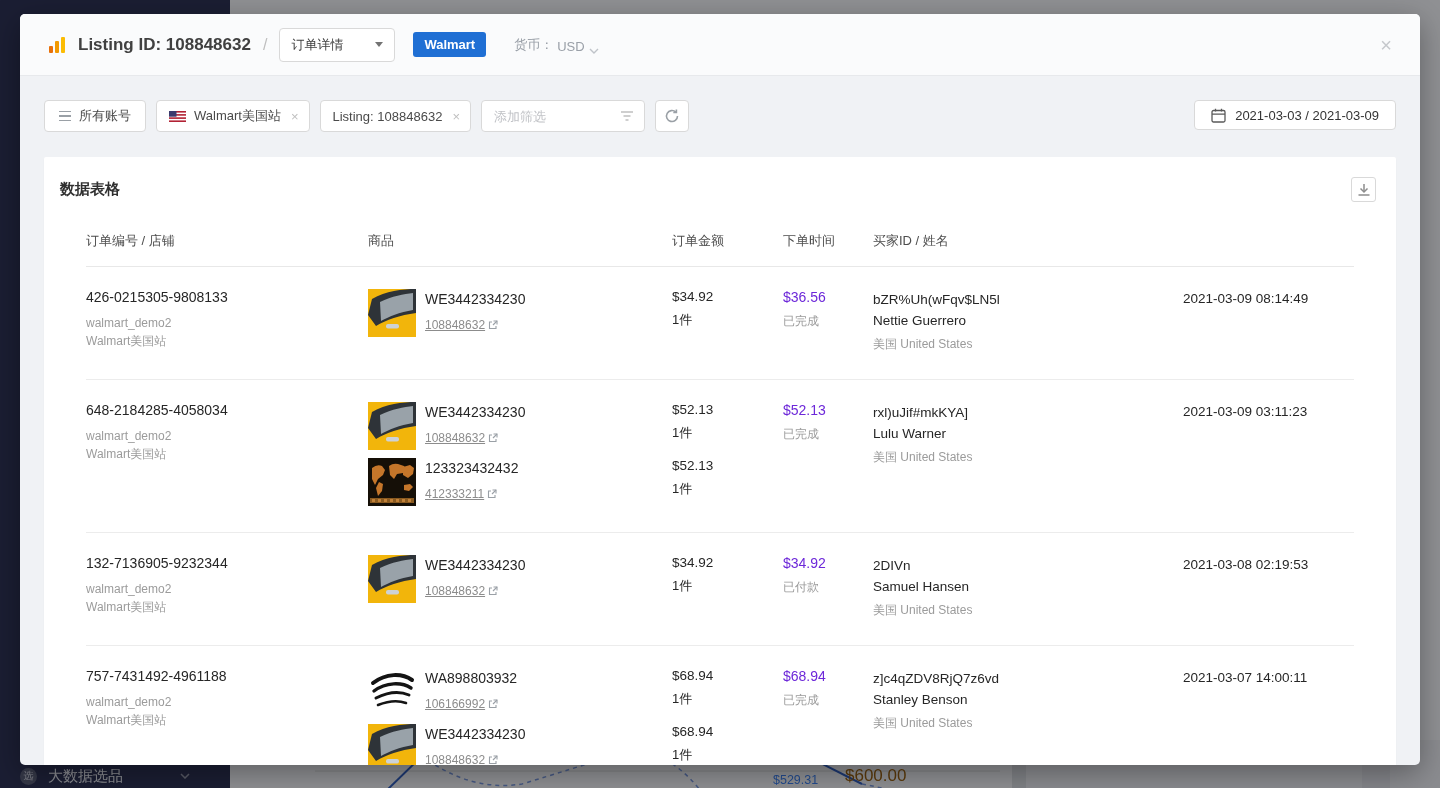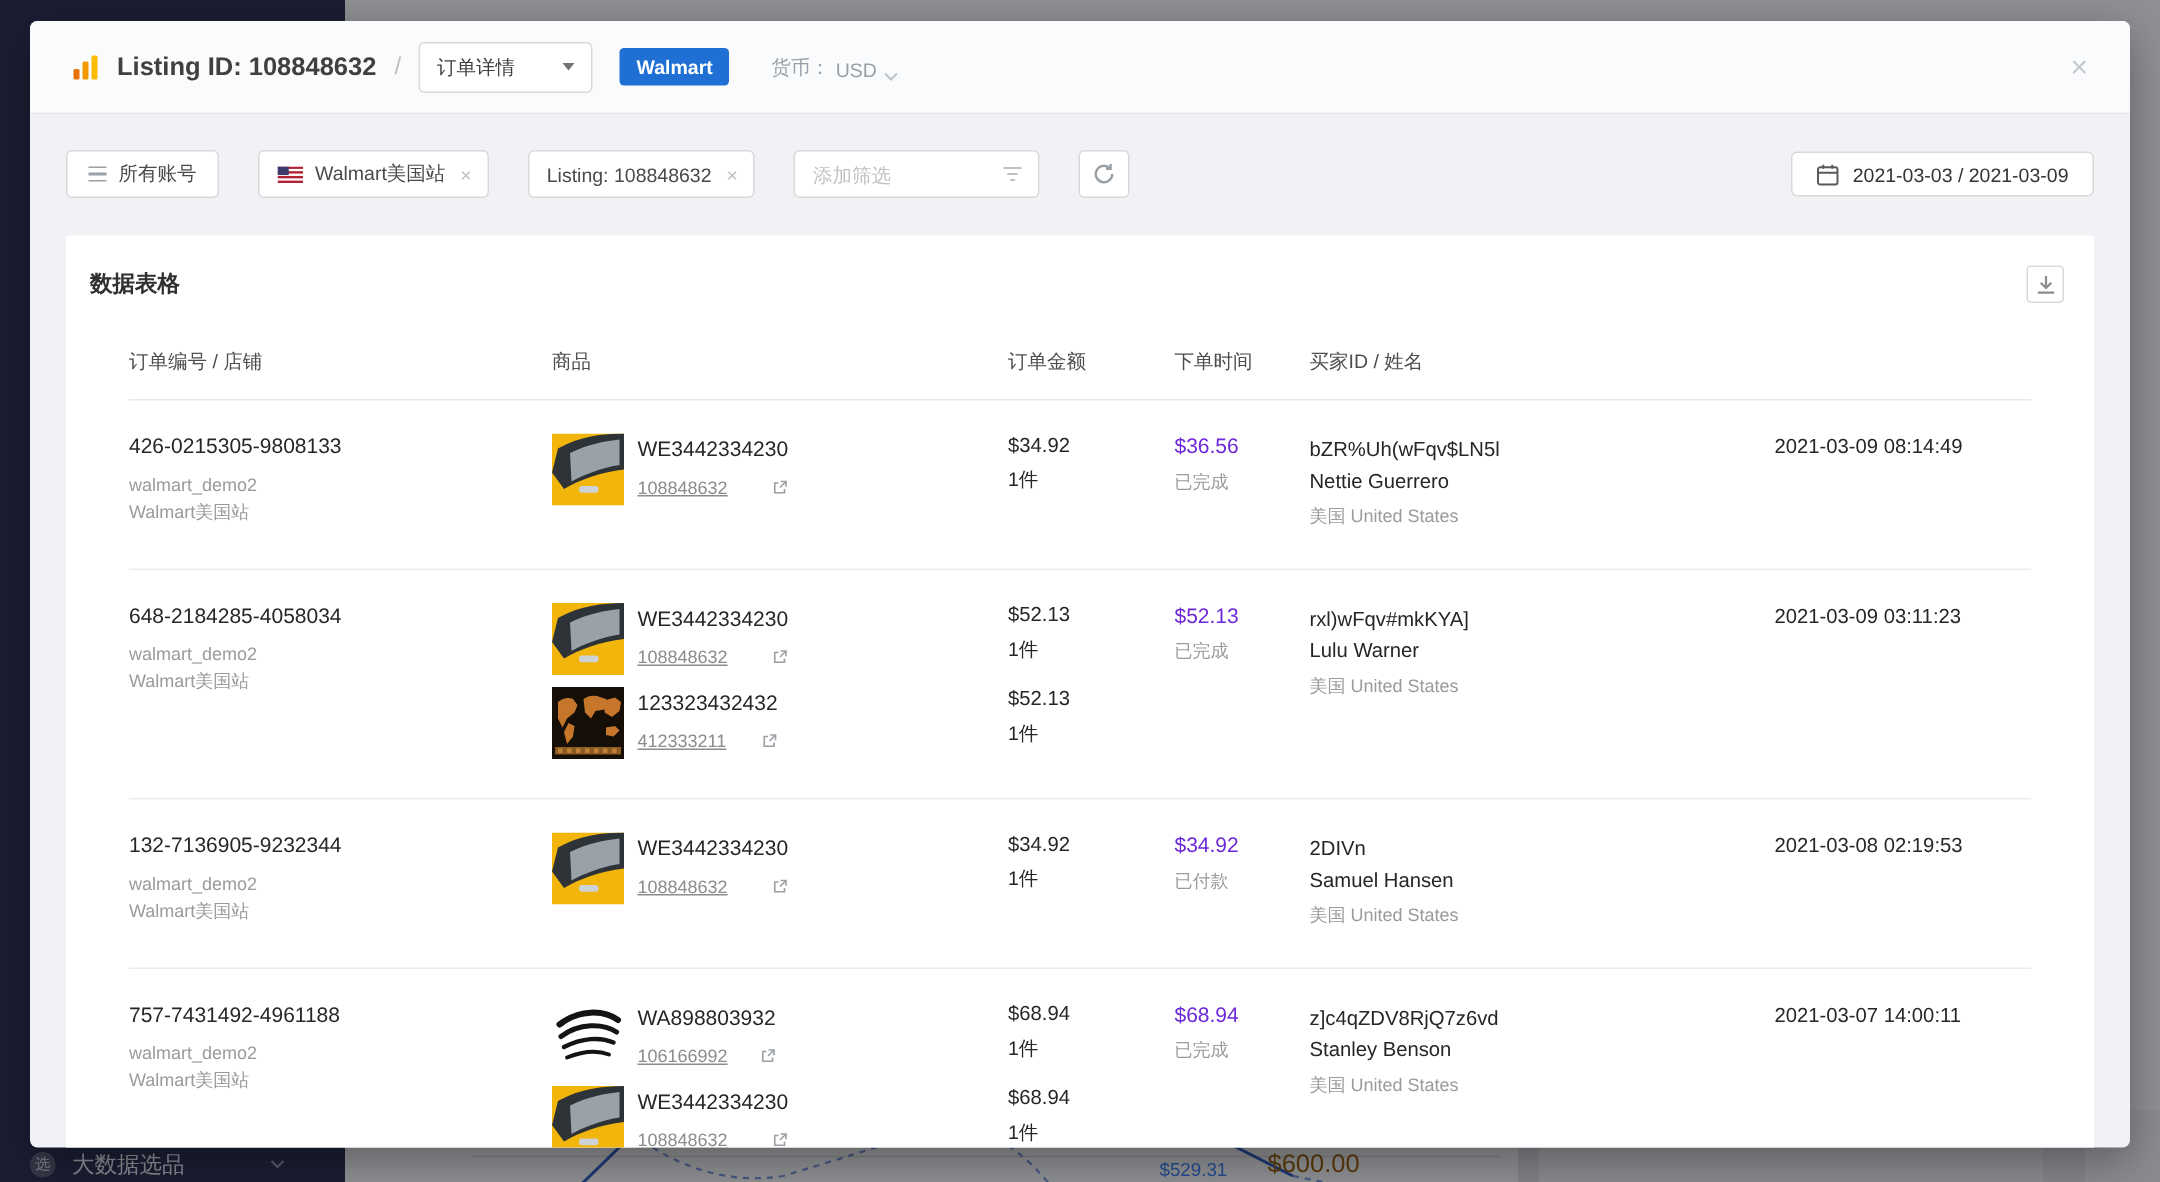--- a/index.html
+++ b/index.html
@@ -37,21 +37,21 @@
     font-size:13px; color:#404040; cursor:pointer;text-align:center; }
   .caret-down { width:0; height:0; border-left:4px solid transparent; border-right:4px solid transparent;
     border-top:5px solid #737373; }
   .m-badge { margin-left:18px; background:#1f6fd4; color:#fff; font-size:13px; font-weight:bold;
     border-radius:3px; padding:5px 11px; }
   .m-currency { margin-left:28px; display:flex; align-items:flex-end; gap:4px;
     font-size:13px; color:#9aa0a8; cursor:pointer; }
   .m-close { margin-left:auto; font-size:20px; color:#c5c8cc; cursor:pointer; line-height:1; }
 
   
-  .f-row { display:flex; align-items:center; gap:26px; margin:24px 24px 0 24px; }
+  .f-row { display:flex; align-items:flex-start; gap:10px; margin:24px 24px 0 24px; }
   .f-btn, .f-chip, .f-input, .f-refresh, .f-date { background:#fff; border:1px solid #d9d9d9;
     border-radius:4px; height:32px; display:flex; align-items:center; font-size:13px; color:#4a4a4a; }
   .f-btn { padding:0 14px; gap:8px; cursor:pointer; }
   .f-chip { padding:0 10px 0 12px; gap:8px; }
   .chip-x { color:#bfbfbf; font-size:13px; cursor:pointer; margin-left:2px; }
   .f-input { width:164px; padding:0 10px 0 12px; justify-content:space-between; }
   .f-input input { border:none; outline:none; width:110px; font-size:13px; color:#4a4a4a;
     font-family:inherit; background:transparent; }
   .f-input input::placeholder { color:#c0c2c6; }
   .f-refresh { width:34px; justify-content:center; cursor:pointer; }
@@ -74,21 +74,21 @@
   .row { border-bottom:1px solid #ececec; padding:22px 0 26px 0; }
   .td { padding-right:10px; }
   .order-id { font-size:14px; color:#262626; margin-bottom:9px; }
   .sub { font-size:12px; color:#9b9b9b; line-height:18px; }
   .prod { display:flex; gap:9px; height:48px; }
   .prod + .prod { margin-top:8px; }
   .thumb { width:48px; height:48px; flex:0 0 48px; display:block; }
   .prod-info { display:flex; flex-direction:column; justify-content:space-between; padding:2px 0 5px 0; }
   .prod-title { font-size:14px; color:#262626; }
   .prod-link { font-size:12px; color:#8c8c8c; text-decoration:underline; display:flex;
-    align-items:center; gap:3px; cursor:pointer;justify-content:space-between; }
+    align-items:center; gap:3px; cursor:pointer; }
   .pq { height:48px; display:flex; flex-direction:column; gap:7px; }
   .pq + .pq { margin-top:8px; }
   .price { font-size:13.5px; color:#262626; }
   .qty { font-size:13px; color:#262626; }
   .amount { font-size:14px; color:#6d28d9; margin-bottom:8px; }
   .status { font-size:12px; color:#9b9b9b; }
   .buyer-id, .buyer-name { font-size:13.5px; color:#262626; line-height:21px; }
   .buyer-country { font-size:12px; color:#9b9b9b; margin-top:5px; }
   .time { font-size:13.5px; color:#262626; }
 </style>
@@ -344,21 +344,21 @@
           <div class="pq">
             <span class="price">$52.13</span>
             <span class="qty">1件</span>
           </div>
         </div>
         <div class="td">
           <div class="amount">$52.13</div>
           <div class="status">已完成</div>
         </div>
         <div class="td">
-          <div class="buyer-id">rxl)wFqv#mkKYA]</div>
+          <div class="buyer-id">rxl)uJif#mkKYA]</div>
           <div class="buyer-name">Lulu Warner</div>
           <div class="buyer-country">美国 United States</div>
         </div>
         <div class="td"><span class="time">2021-03-09 03:11:23</span></div>
       </div>
 
       <div class="tr row">
         <div class="td">
           <div class="order-id">132-7136905-9232344</div>
           <div class="sub">walmart_demo2</div>

